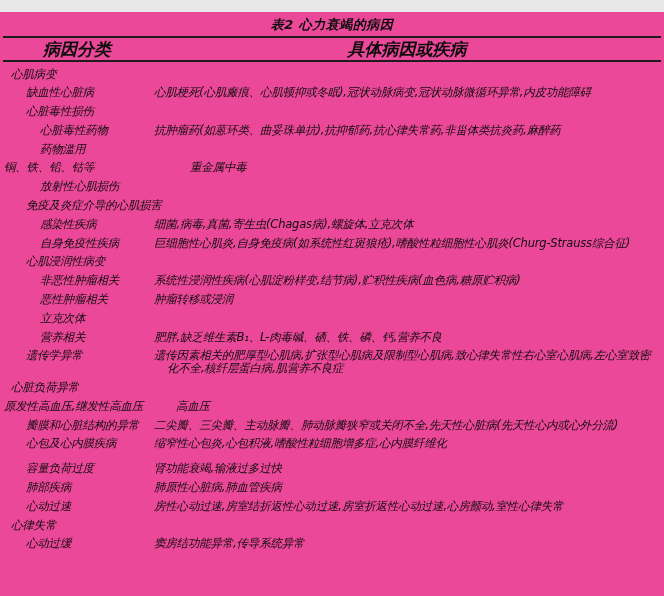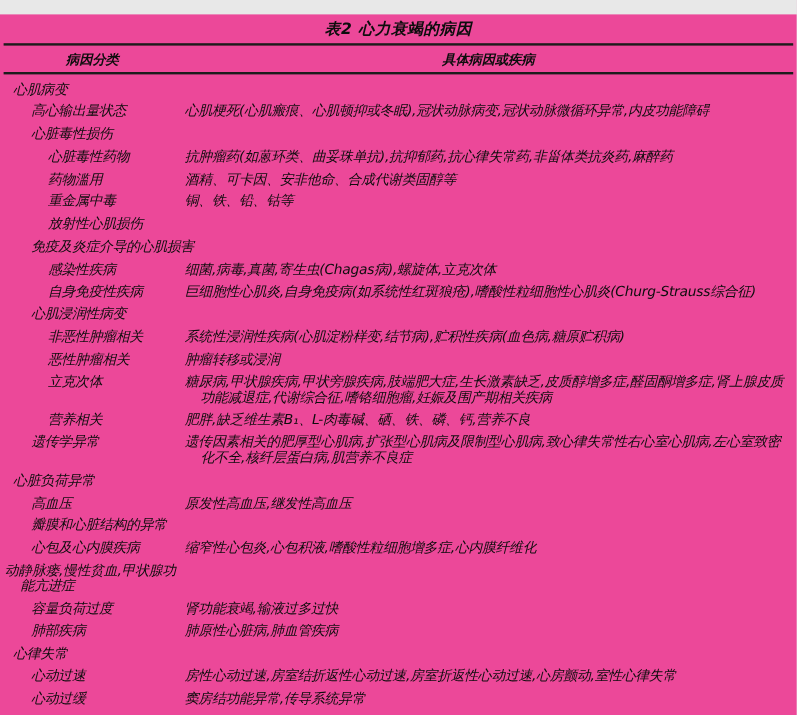--- a/index.html
+++ b/index.html
@@ -32,21 +32,21 @@
     height: 2px;
     background: #1c1c1c;
     margin: 0 1px;
   }
   .rule.thin {
     height: 1.5px;
   }
   .header-row {
     display: grid;
     grid-template-columns: 150px 1fr;
-    font-size: 11px;
+    font-size: 17px;
     font-weight: bold;
     padding: 5px 0 4px 0;
   }
   .header-row .hc {
     text-align: center;
     line-height: 13px;
   }
   .tbody {
     padding-top: 6px;
     font-size: 11.5px;
@@ -89,42 +89,41 @@
 
   <div class="rule thin"></div>
 
   <div class="tbody">
   <div class="row">
     <div class="cell label indent-0">心肌病变</div>
     <div class="cell detail"></div>
   </div>
 
   <div class="row">
-    <div class="cell label indent-1">高心输出量状态</div>
+    <div class="cell label indent-1">缺血性心脏病</div>
     <div class="cell detail">心肌梗死(心肌瘢痕、心肌顿抑或冬眠),冠状动脉病变,冠状动脉微循环异常,内皮功能障碍</div>
   </div>
 
   <div class="row">
     <div class="cell label indent-1">心脏毒性损伤</div>
     <div class="cell detail"></div>
   </div>
 
   <div class="row">
     <div class="cell label indent-2">心脏毒性药物</div>
     <div class="cell detail">抗肿瘤药(如蒽环类、曲妥珠单抗),抗抑郁药,抗心律失常药,非甾体类抗炎药,麻醉药</div>
   </div>
 
   <div class="row">
     <div class="cell label indent-2">药物滥用</div>
-    <div class="cell detail">酒精、可卡因、安非他命、合成代谢类固醇等</div>
-  </div>
-
-  <div class="row">
+  </div>
+
+  <div class="row">
+    <div class="cell detail">铜、铁、铅、钴等</div>
     <div class="cell label indent-2">重金属中毒</div>
-    <div class="cell detail">铜、铁、铅、钴等</div>
   </div>
 
   <div class="row">
     <div class="cell label indent-2">放射性心肌损伤</div>
     <div class="cell detail"></div>
   </div>
 
   <div class="row">
     <div class="cell label indent-1">免疫及炎症介导的心肌损害</div>
     <div class="cell detail"></div>
@@ -151,76 +150,75 @@
   </div>
 
   <div class="row">
     <div class="cell label indent-2">恶性肿瘤相关</div>
     <div class="cell detail">肿瘤转移或浸润</div>
   </div>
 
 
   <div class="row">
     <div class="cell label indent-2">立克次体</div>
-    <div class="cell detail">糖尿病,甲状腺疾病,甲状旁腺疾病,肢端肥大症,生长激素缺乏,皮质醇增多症,醛固酮增多症,肾上腺皮质功能减退症,代谢综合征,嗜铬细胞瘤,妊娠及围产期相关疾病</div>
   </div>
 
   <div class="row">
     <div class="cell label indent-2">营养相关</div>
     <div class="cell detail">肥胖,缺乏维生素B₁、L-肉毒碱、硒、铁、磷、钙,营养不良</div>
   </div>
 
   <div class="row">
     <div class="cell label indent-1">遗传学异常</div>
     <div class="cell detail">遗传因素相关的肥厚型心肌病,扩张型心肌病及限制型心肌病,致心律失常性右心室心肌病,左心室致密化不全,核纤层蛋白病,肌营养不良症</div>
   </div>
 
 
   <div class="row">
     <div class="cell label indent-0">心脏负荷异常</div>
     <div class="cell detail"></div>
   </div>
 
   <div class="row">
+    <div class="cell detail">原发性高血压,继发性高血压</div>
     <div class="cell label indent-1">高血压</div>
-    <div class="cell detail">原发性高血压,继发性高血压</div>
   </div>
 
   <div class="row">
     <div class="cell label indent-1">瓣膜和心脏结构的异常</div>
+    <div class="cell detail">二尖瓣、三尖瓣、主动脉瓣、肺动脉瓣狭窄或关闭不全,先天性心脏病(先天性心内或心外分流)</div>
   </div>
 
   <div class="row">
     <div class="cell label indent-1">心包及心内膜疾病</div>
     <div class="cell detail">缩窄性心包炎,心包积液,嗜酸性粒细胞增多症,心内膜纤维化</div>
   </div>
 
   <div class="row">
-    <div class="cell detail">动静脉瘘,慢性贫血,甲状腺功能亢进症</div>
   </div>
 
   <div class="row">
     <div class="cell label indent-1">容量负荷过度</div>
     <div class="cell detail">肾功能衰竭,输液过多过快</div>
   </div>
 
   <div class="row">
     <div class="cell label indent-1">肺部疾病</div>
     <div class="cell detail">肺原性心脏病,肺血管疾病</div>
   </div>
 
   <div class="row">
-    <div class="cell label indent-0">心律失常</div>
-    <div class="cell detail"></div>
-  </div>
-
-  <div class="row">
     <div class="cell label indent-1">心动过速</div>
     <div class="cell detail">房性心动过速,房室结折返性心动过速,房室折返性心动过速,心房颤动,室性心律失常</div>
   </div>
 
   <div class="row">
+    <div class="cell label indent-0">心律失常</div>
+    <div class="cell detail"></div>
+  </div>
+
+  <div class="row">
     <div class="cell label indent-1">心动过缓</div>
     <div class="cell detail">窦房结功能异常,传导系统异常</div>
   </div>
 </div>
 
 </div>
 
 </body></html>

